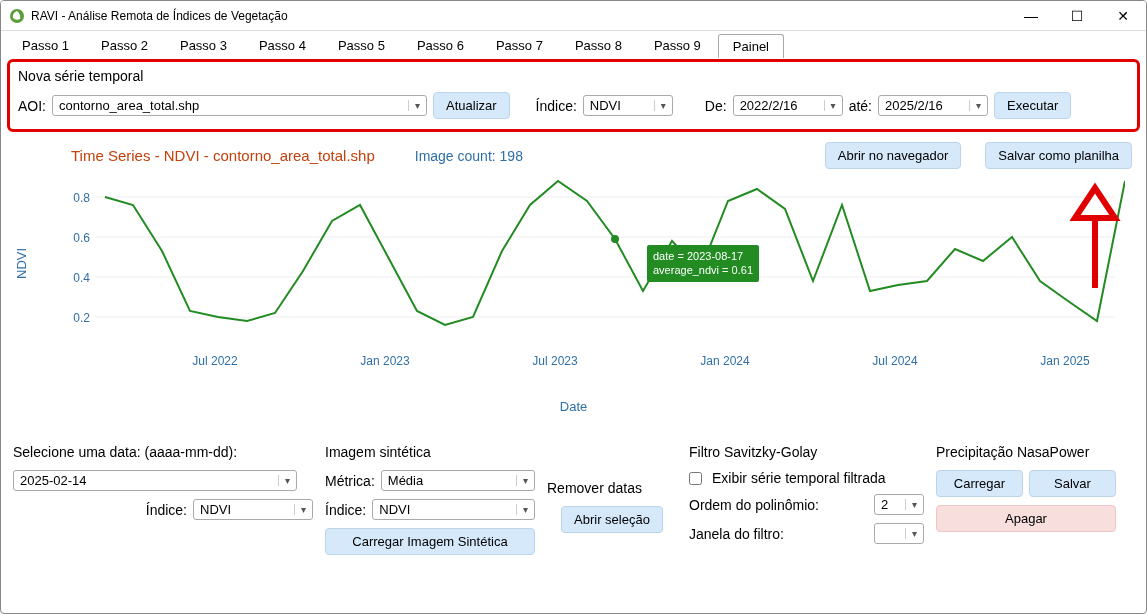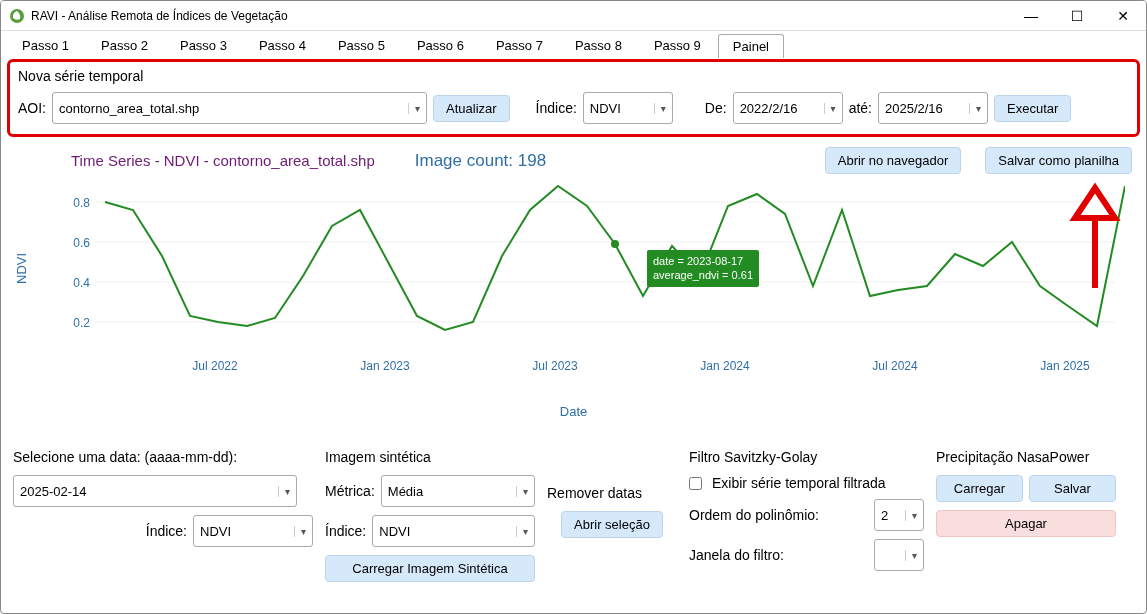--- a/index.html
+++ b/index.html
@@ -9,28 +9,28 @@
 .titlebar .title { font-size: 12px; flex: 1; }
 .winbtns { display: flex; }
 .winbtn { width: 46px; height: 30px; display: flex; align-items: center; justify-content: center; font-size: 14px; cursor: default; }
 .tabs { display: flex; gap: 2px; padding: 2px 6px 0 6px; background: #fff; }
 .tab { padding: 4px 14px; font-size: 13px; border: 1px solid transparent; border-bottom: none; border-radius: 3px 3px 0 0; cursor: default; }
 .tab.active { border-color: #aaa; background: #fff; position: relative; top: 1px; }
 .redbox { border: 3px solid #e00000; border-radius: 6px; margin: 2px 6px 4px 6px; padding: 6px 8px 10px 8px; }
 .section-title { font-size: 14px; margin-bottom: 8px; }
 .row { display: flex; align-items: center; gap: 6px; font-size: 14px; }
 .label { white-space: nowrap; }
-select, .dropdown { border: 1px solid #aaa; border-radius: 3px; padding: 3px 6px; font-size: 13px; background: #fff; height: 32px; display: flex; align-items: center; position: relative; }
+select, .dropdown { border: 1px solid #aaa; border-radius: 3px; padding: 3px 6px; font-size: 13px; background: #fff; height: 21px; display: flex; align-items: center; position: relative; }
 .dropdown { justify-content: space-between; cursor: default; }
 .dropdown .caret { margin-left: 6px; font-size: 10px; color: #555; border-left: 1px solid #ccc; padding-left: 6px; }
 .btn { background: #d6e9fb; border: 1px solid #bcd4ea; border-radius: 4px; padding: 5px 12px; font-size: 13px; cursor: default; }
 .btn.pink { background: #f9dede; border-color: #efc4c4; }
 .chart-header { display: flex; align-items: center; padding: 6px 14px 4px 70px; gap: 40px; }
-.chart-title { color: #701a75; font-size: 15px; }
-.chart-count { color: #2f6fa7; font-size: 17px; }
+.chart-title { color: #c2410c; font-size: 15px; }
+.chart-count { color: #2f6fa7; font-size: 14px; }
 .chart-actions { margin-left: auto; display: flex; gap: 24px; }
 .chart-wrap { position: relative; height: 220px; margin: 4px 14px 0 14px; }
 .ylabel { position: absolute; left: 6px; top: 50%; transform: rotate(-90deg) translateX(50%); transform-origin: left; font-size: 13px; color: #2f6fa7; }
 svg.plot { position: absolute; left: 50px; top: 0; }
 .tooltip { position: absolute; background: #228b22; color: #fff; font-size: 11px; padding: 4px 6px; line-height: 1.3; border-radius: 2px; }
 .xlabel { text-align: center; font-size: 13px; color: #2f6fa7; margin-top: 2px; }
 .bottom { display: flex; gap: 12px; padding: 8px 12px 8px 12px; font-size: 14px; align-items: flex-start; }
 .panel { display: flex; flex-direction: column; gap: 8px; }
 .panel .hdr { font-size: 14px; margin-bottom: 2px; margin-top: 22px; }
 .arrow-overlay { position: absolute; pointer-events: none; }

